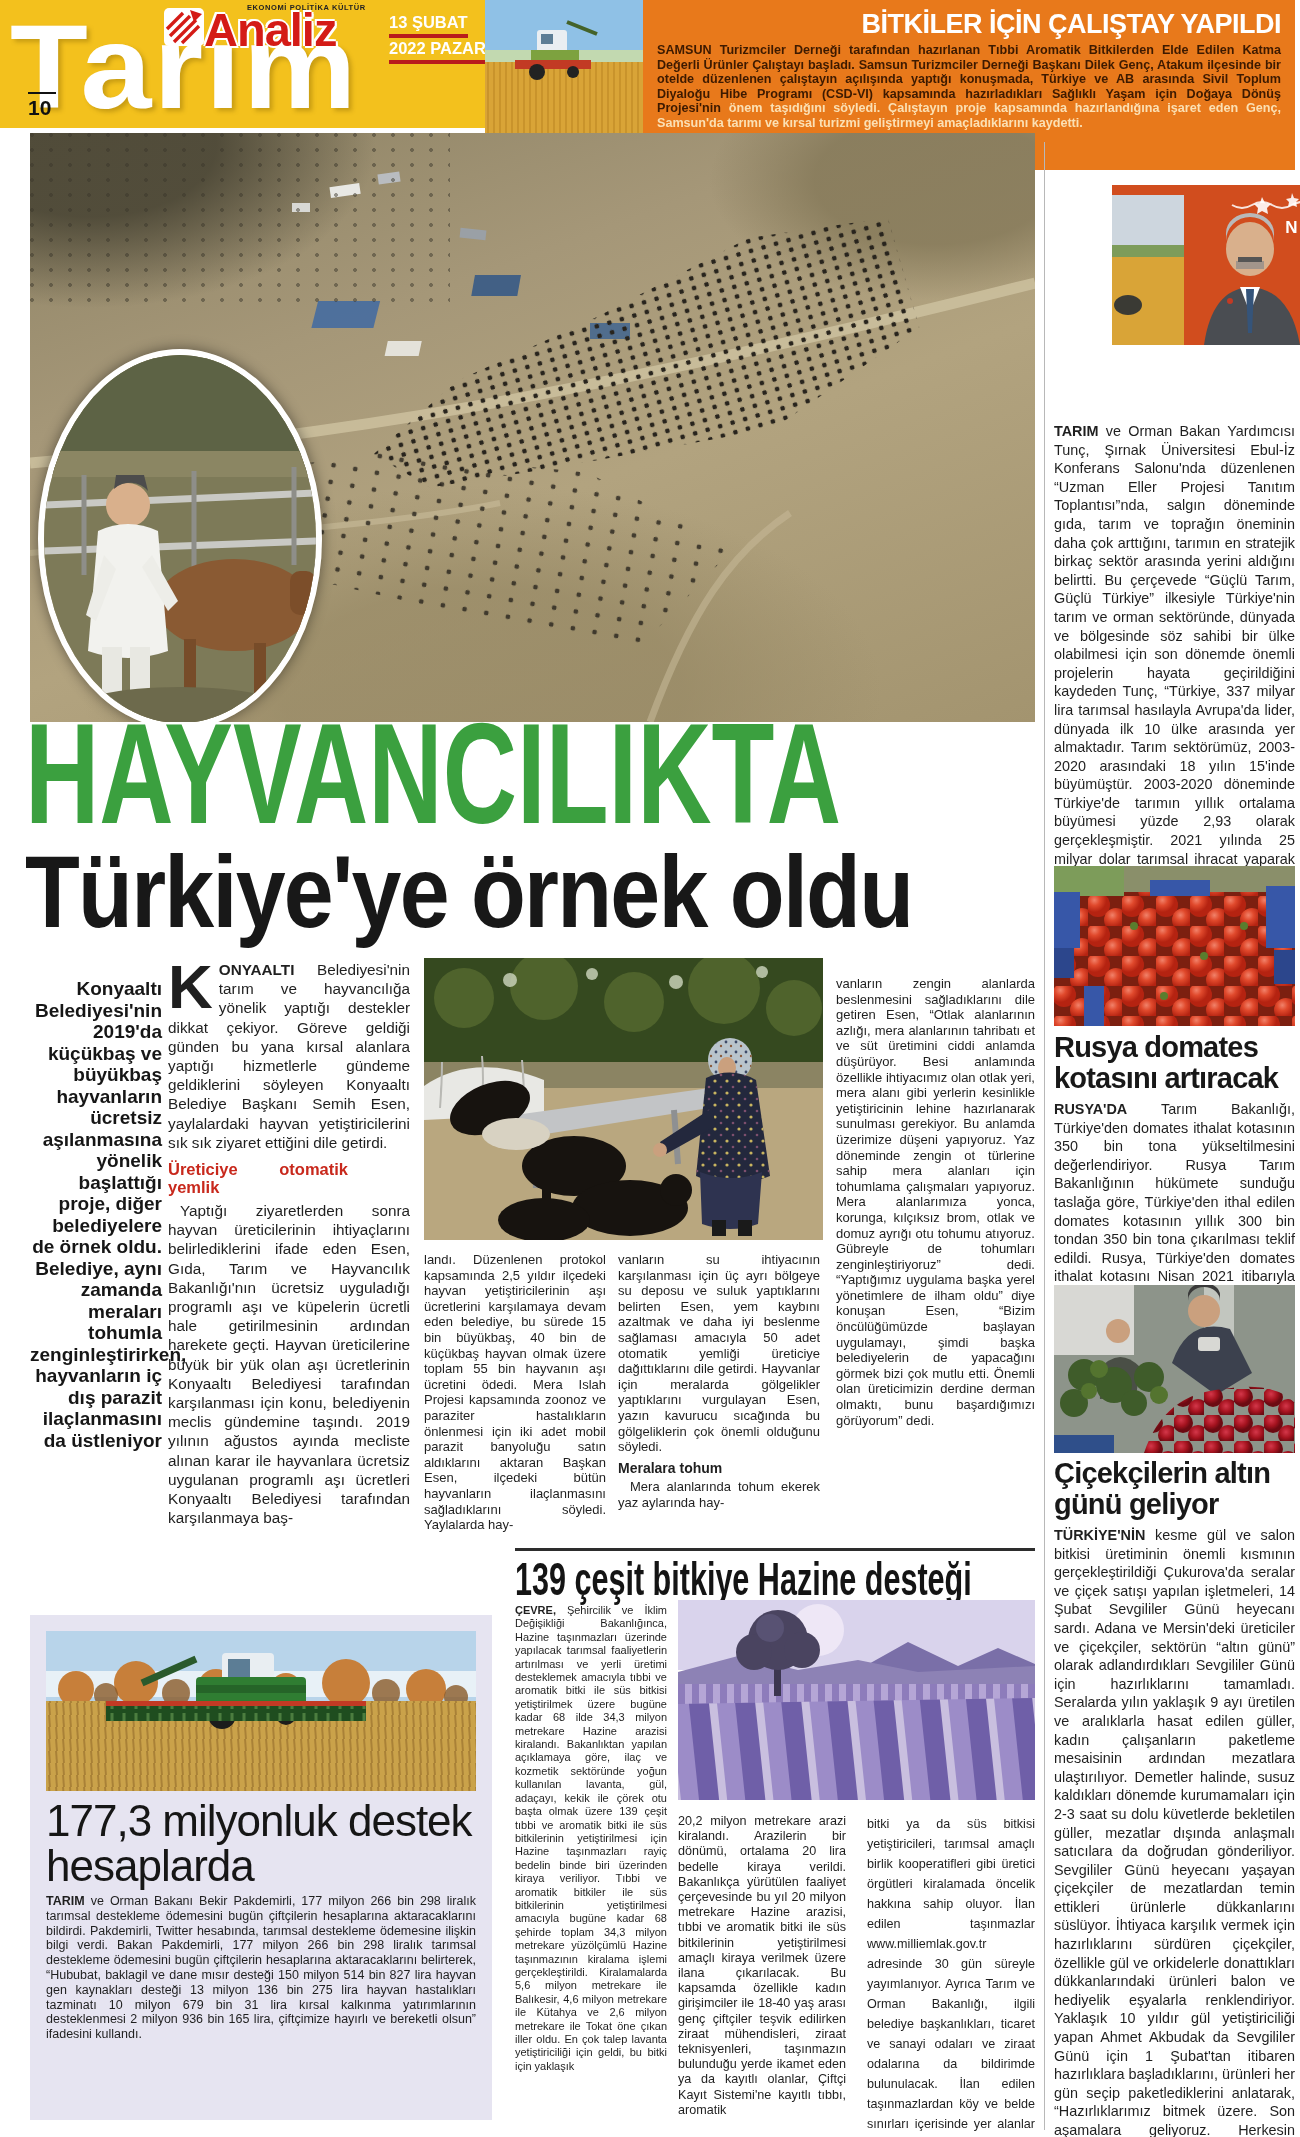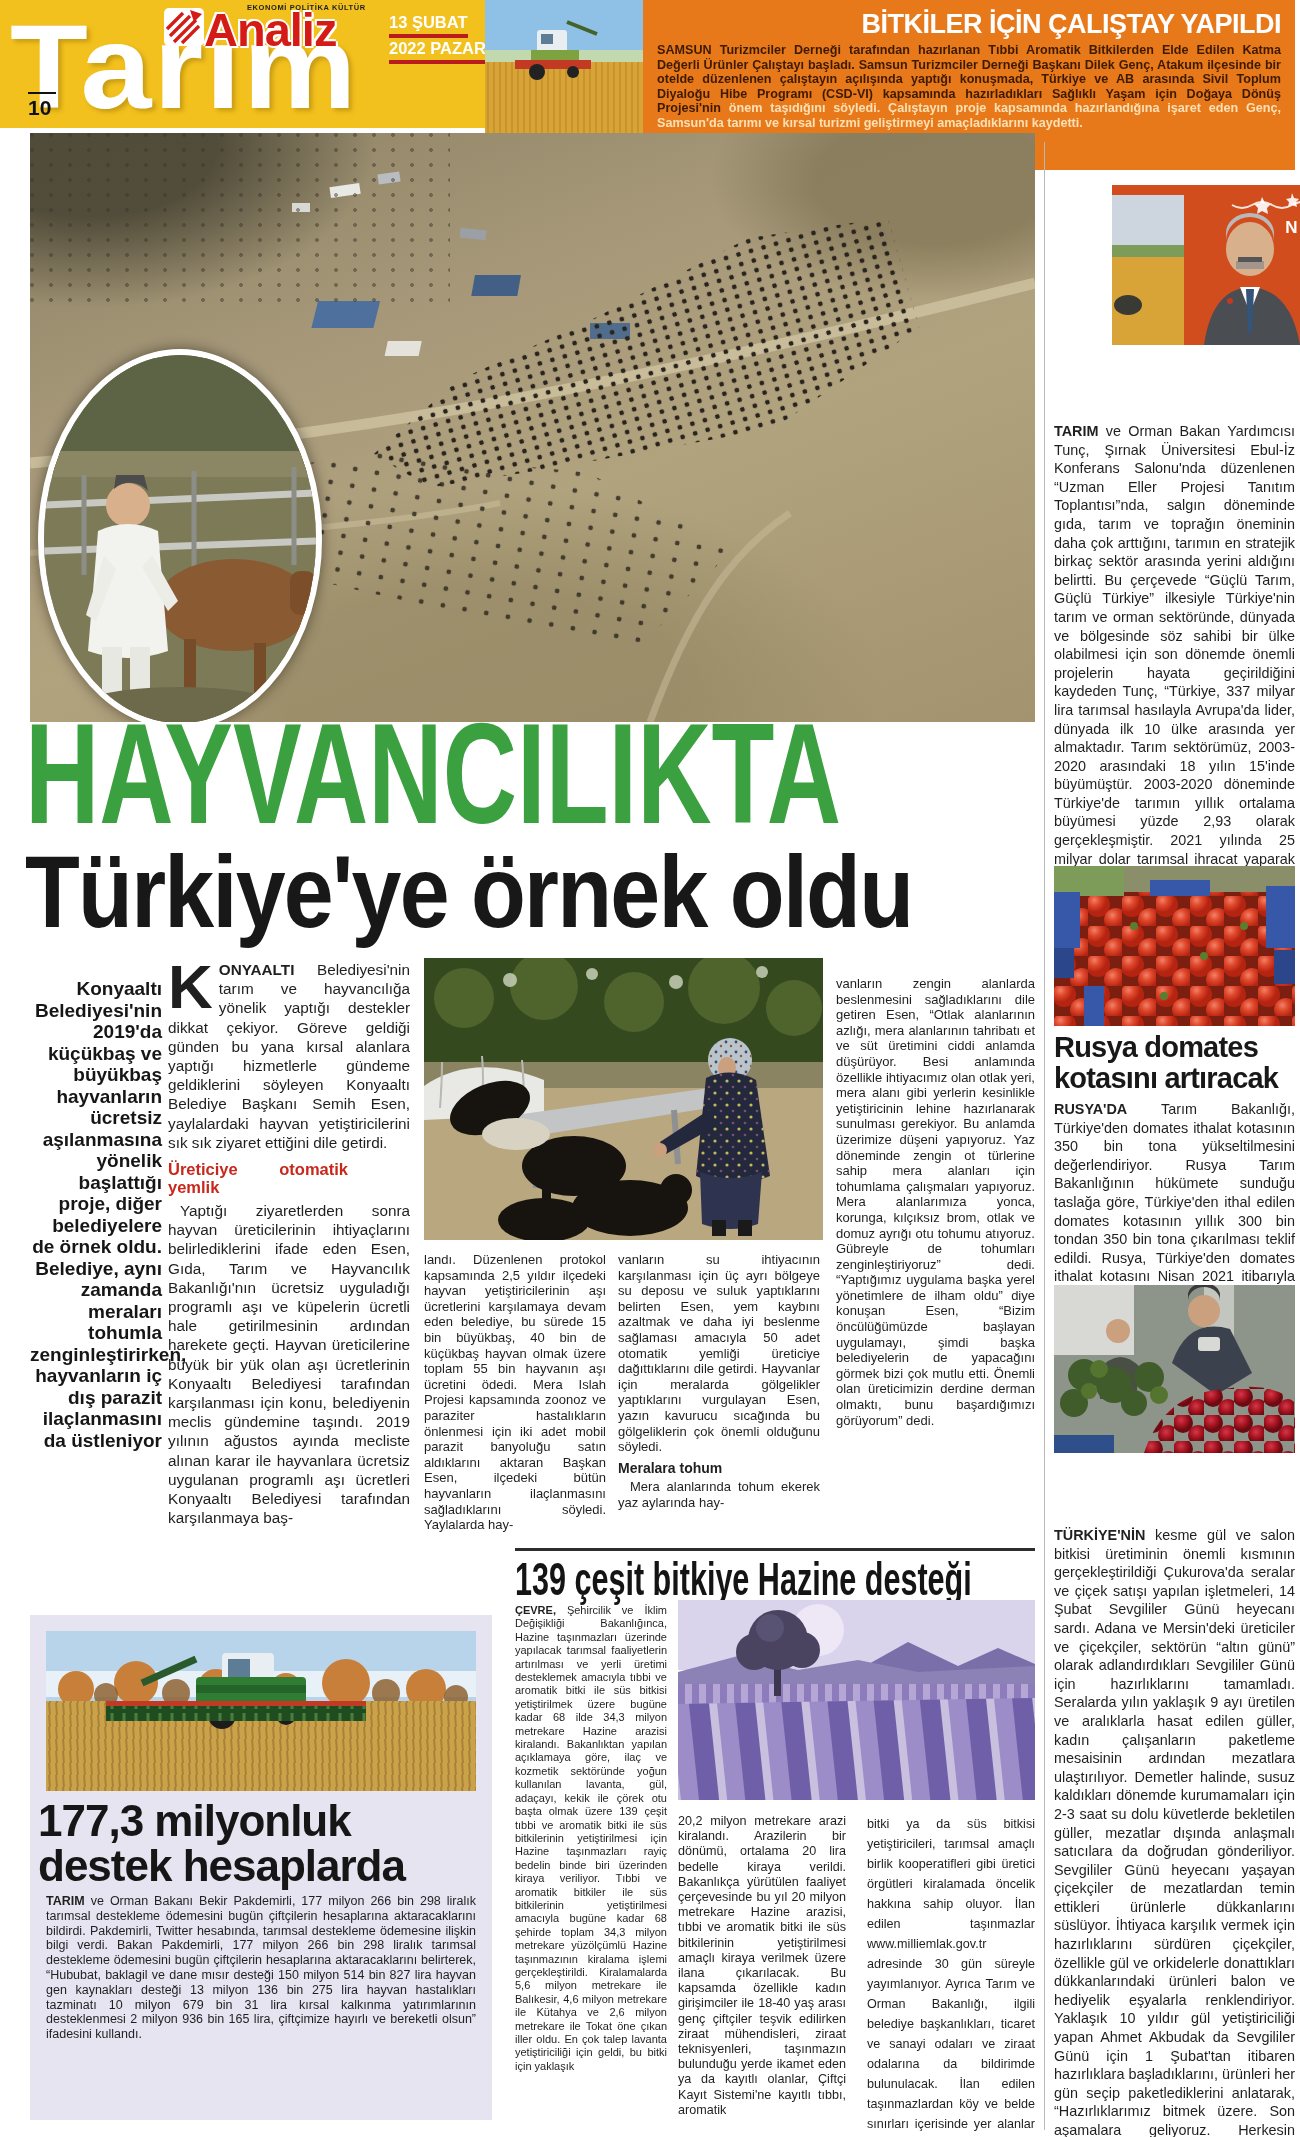--- a/index.html
+++ b/index.html
@@ -65,21 +65,21 @@
   .indent{text-indent:12px;}
   
   #raildivider{left:1044px;top:142px;width:1px;height:1988px;background:#b8b8b8;}
   .railhead{left:1054px;width:241px;font-size:29px;line-height:31px;font-weight:bold;color:#181818;letter-spacing:-.8px;}
   .railbody{left:1054px;width:241px;font-size:14.4px;line-height:18.6px;}
   #gh{top:352px;} #gb{top:422px;}
   #th{top:1032px;} #tb{top:1100px;}
   #fh{top:1458px;} #fb{top:1526px;}
   
   #supportbox{left:30px;top:1615px;width:462px;height:505px;background:#e6e4f1;}
-  #supporthead{left:38px;top:1798px;width:432px;font-size:44px;line-height:45px;font-weight:bold;
+  #supporthead{left:46px;top:1798px;width:432px;font-size:44px;line-height:45px;font-weight:normal;
                letter-spacing:-1px;color:#161616;}
   #supportbody{left:46px;top:1894px;width:430px;font-size:12.5px;line-height:14.8px;}
   
   #trule{left:515px;top:1548px;width:520px;height:3px;background:#2d2d2d;}
   #treasuryhead{left:515px;top:1556px;width:520px;font-size:47px;line-height:46px;font-weight:bold;
                 white-space:nowrap;transform:scaleX(.65);transform-origin:0 0;color:#141414;}
   #tcol1{left:515px;top:1604px;width:152px;font-size:11px;line-height:13.4px;}
   #tcol2{left:678px;top:1814px;width:168px;font-size:12.6px;line-height:15.2px;}
   #tcol3{left:867px;top:1814px;width:168px;font-size:12.6px;line-height:20px;}
   p{margin:0;}
@@ -391,20 +391,21 @@
       <g fill="#54742f">
           <circle cx="45" cy="84" r="9"></circle>
           <circle cx="105" cy="110" r="9"></circle>
           <circle cx="35" cy="106" r="8"></circle>
         </g>
 
       <path d="M90,168 q20,-60 80,-64 q50,-8 71,14 l0,50 z" fill="url(#roses)"></path>
       <rect x="0" y="150" width="60" height="18" fill="#2f4f8a"></rect>
     </svg>
   </div>
+  <div class="abs railhead" id="fh">Çiçekçilerin altın günü geliyor</div>
   <p class="abs railbody just" id="fb"><b>TÜRKİYE'NİN</b><span> kesme gül ve salon bitkisi üretiminin önemli kısmının gerçekleştirildiği Çukurova'da seralar ve çiçek satışı yapılan işletmeleri, 14 Şubat Sevgililer Günü heyecanı sardı. Adana ve Mersin'deki üreticiler ve çiçekçiler, sektörün “altın günü” olarak adlandırdıkları Sevgililer Günü için hazırlıklarını tamamladı. Seralarda yılın yaklaşık 9 ayı üretilen ve aralıklarla hasat edilen güller, kadın çalışanların paketleme mesaisinin ardından mezatlara ulaştırılıyor. Demetler halinde, susuz kaldıkları dönemde kurumamaları için 2-3 saat su dolu küvetlerde bekletilen güller, mezatlar dışında anlaşmalı satıcılara da doğrudan gönderiliyor. Sevgililer Günü heyecanı yaşayan çiçekçiler de mezatlardan temin ettikleri ürünlerle dükkanlarını süslüyor. İhtiyaca karşılık vermek için hazırlıklarını sürdüren çiçekçiler, özellikle gül ve orkidelerle donattıkları dükkanlarındaki ürünleri balon ve hediyelik eşyalarla renklendiriyor. Yaklaşık 10 yıldır gül yetiştiriciliği yapan Ahmet Akbudak da Sevgililer Günü için 1 Şubat'tan itibaren hazırlıklara başladıklarını, ürünleri her gün seçip paketlediklerini anlatarak, “Hazırlıklarımız bitmek üzere. Son aşamalara geliyoruz. Herkesin Sevgililer Günü'nü kutluyorum” dedi. Ürünlerini Türkiye'nin büyük kısmına gönderdiklerini ifade eden Akbudak, girdi maliyetlerinin yükselmesinin kendilerini zor durumda bıraktığını belirtti.</span></p>
 
   <div class="abs" id="supportbox"></div>
   <div class="abs photo" id="harvesterphoto">
     <svg width="430" height="160" viewBox="0 0 430 160">
       <rect width="430" height="70" fill="#b8d4ea"></rect>
       <rect y="40" width="430" height="26" fill="#e8f1f7"></rect>
       <g fill="#c77f3a">
           <circle cx="30" cy="58" r="18"></circle>
           <circle cx="90" cy="52" r="22"></circle>

